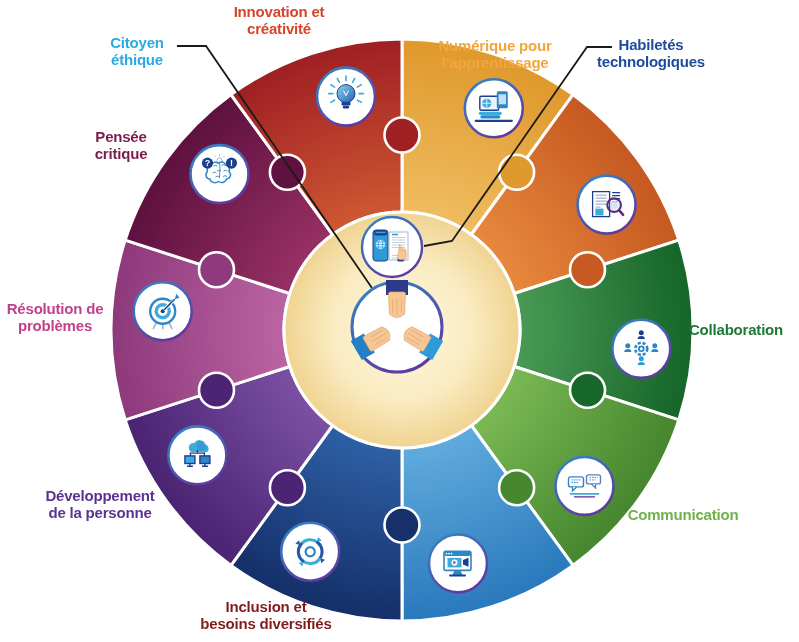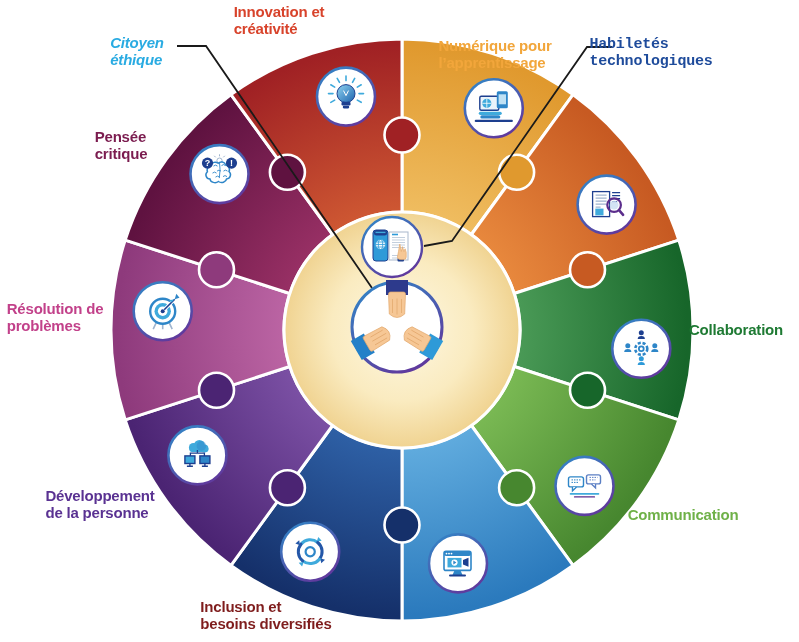--- a/index.html
+++ b/index.html
@@ -1,25 +1,25 @@
 <!DOCTYPE html>
 <html><head>
 <meta charset="utf-8">
 <style>
   html,body{margin:0;padding:0;background:#fff;}
   .stage{position:relative;width:799px;height:642px;background:#fff;overflow:hidden;
          font-family:"Liberation Sans",sans-serif;}
   #wheel-svg{position:absolute;left:0;top:0;}
-  .seg-label{position:absolute;transform:translateX(-50%);
+  .seg-label{position:absolute;transform:translateX(-50%);text-align:center;
              font-weight:bold;font-size:15px;line-height:1.13;letter-spacing:-0.2px;
              white-space:pre-line;z-index:5;}
   .lbl-innovation{left:279px;top:4px;}
   .lbl-numerique{left:495px;top:4px;}
-  .lbl-citoyen{left:137px;top:35px;font-style:italic;}
-  .lbl-habiletes{left:651px;top:37px;font-family:Liberation Mono, monospace;}
+  .lbl-citoyen{left:137px;top:35px;}
+  .lbl-habiletes{left:651px;top:37px;}
   .lbl-pensee{left:121px;top:129px;}
   .lbl-culture{left:694px;top:121px;}
   .lbl-resolution{left:55px;top:301px;}
   .lbl-collaboration{left:736px;top:322px;}
   .lbl-developpement{left:100px;top:488px;}
   .lbl-communication{left:683px;top:507px;}
   .lbl-inclusion{left:266px;top:599px;}
   .lbl-production{left:503px;top:599px;}
 </style>
 </head>

